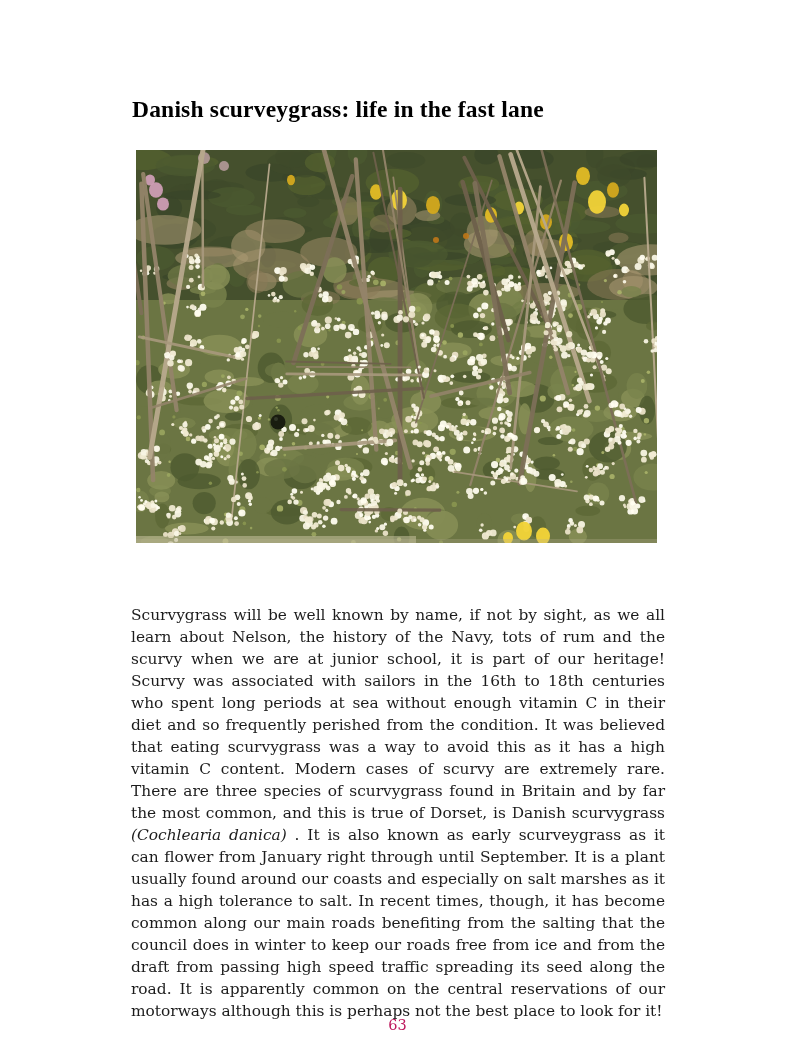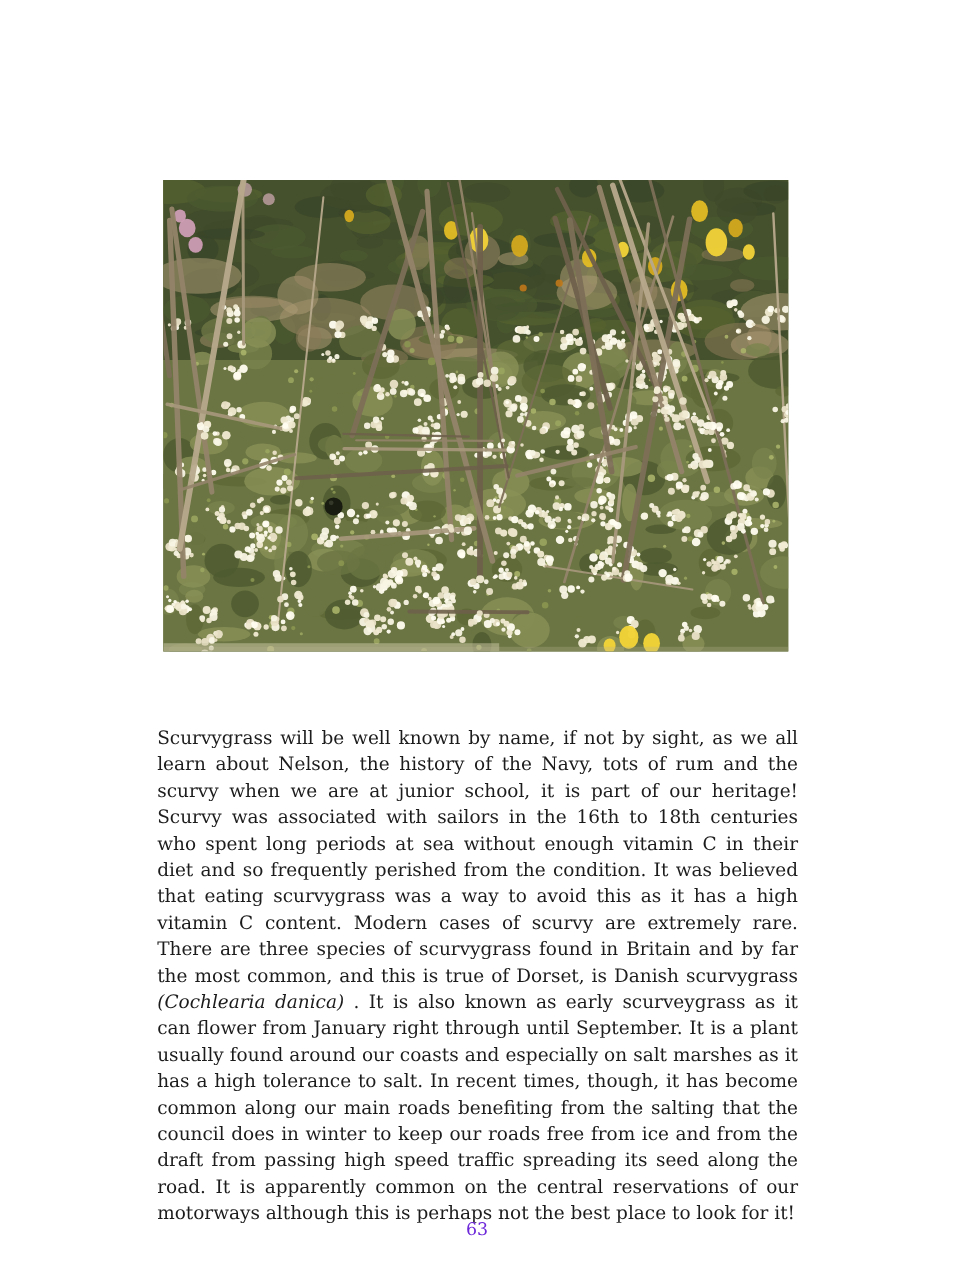--- a/index.html
+++ b/index.html
@@ -40,28 +40,29 @@
     color:#1c1c1c;
     text-align:justify;
   }
   .body em{font-style:italic;}
   .pagenum{
     position:absolute;
     left:0;right:0;top:1017px;
     text-align:center;
     font-family:"DejaVu Serif",serif;
     font-size:14.5px;
-    color:#6d28d9;
+    color:#be185d;
   }
 </style>
 </head>
 <body>
 
 <div class="page">
 
+  <h1 class="title">Danish scurveygrass: life in the fast lane</h1>
 
   <div class="photo" aria-label="Mat of white Danish scurvygrass flowers and green buds with bare brown twigs, yellow flowers and pink thrift behind">
     <svg id="photo-svg" viewBox="0 0 521 393" preserveAspectRatio="none">
         <rect x="0" y="0" width="521" height="393" fill="#6b7543"></rect>
         <rect x="0" y="0" width="521" height="150" fill="#45502d"></rect>
         <ellipse cx="6.1" cy="9.0" rx="29.5" ry="11.0" fill="#55632f" opacity="0.7"></ellipse>
         <ellipse cx="211.3" cy="67.6" rx="13.3" ry="9.5" fill="#55632f" opacity="0.7"></ellipse>
         <ellipse cx="134.3" cy="22.6" rx="24.8" ry="9.2" fill="#39452a" opacity="0.7"></ellipse>
         <ellipse cx="191.7" cy="42.5" rx="19.8" ry="7.0" fill="#3f4a2b" opacity="0.7"></ellipse>
         <ellipse cx="129.0" cy="127.3" rx="12.2" ry="5.4" fill="#39452a" opacity="0.7"></ellipse>

